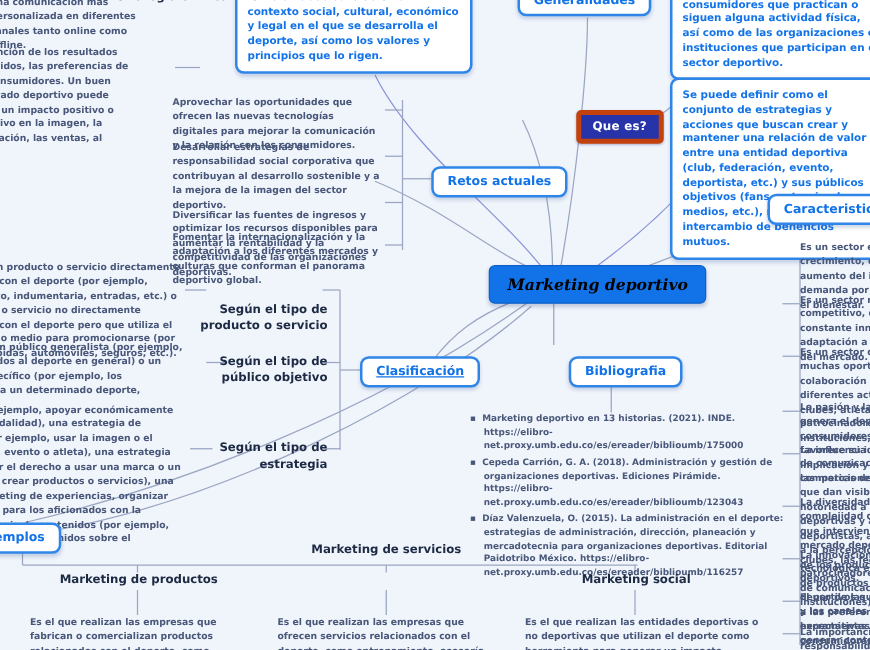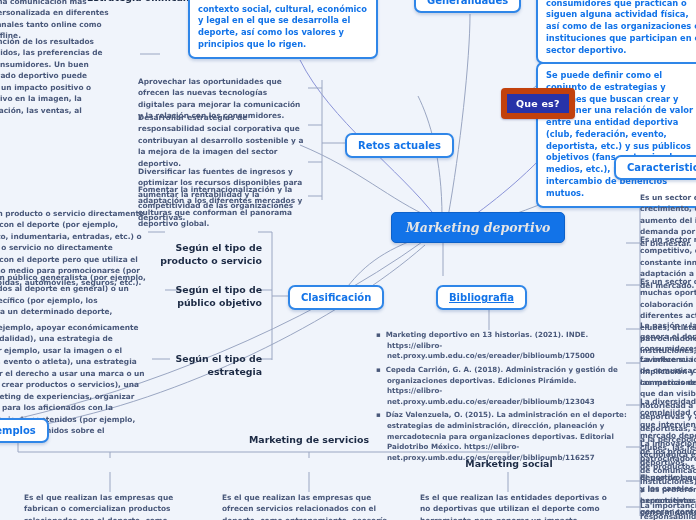--- a/index.html
+++ b/index.html
@@ -9,31 +9,30 @@
     font-family:"DejaVu Sans","Liberation Sans",sans-serif;
     color:#3d4b66;
   }
   #canvas{position:absolute;left:0;top:0;width:696px;height:520px;}
   svg.links{position:absolute;left:0;top:0;width:696px;height:520px;pointer-events:none;}
 
   
   .node{position:absolute;box-sizing:border-box;}
   .pill{
     background:#1273e8;border:1px solid #0d61c9;border-radius:5px;
-    color:#e5e5e5;font-style:italic;font-family:"DejaVu Serif","Liberation Serif",serif;
+    color:#000000;font-style:italic;font-family:"DejaVu Serif","Liberation Serif",serif;
     font-size:12.5px;font-weight:bold;text-align:center;
     padding:7px 14px;white-space:nowrap;
     box-shadow:0 2px 3px rgba(30,60,120,.22);
   }
   .pill-dark{
-    background:#2733a8;border:6px solid #c2410c;border-radius:4px;
+    background:#2733a8;border:4px solid #c2410c;border-radius:4px;
     color:#ffffff;font-size:9.5px;font-weight:bold;text-align:center;
     padding:4px 9px;white-space:nowrap;letter-spacing:.2px;
     box-shadow:0 1px 2px rgba(30,40,110,.3);
-    margin-left:40px;
   }
   .chip{
     background:#ffffff;border:2px solid #2f86e8;border-radius:7px;
     color:#1273e8;font-size:10px;font-weight:bold;text-align:center;
     padding:5px 11px;white-space:nowrap;
     box-shadow:0 2px 3px rgba(40,80,150,.22);
   }
   .card{
     background:#ffffff;border:2px solid #2f86e8;border-radius:7px;
     color:#1273e8;font-size:8.3px;font-weight:bold;line-height:1.42;
@@ -134,31 +133,31 @@
   <div class="node pill-dark" style="left:461px;top:88px;">Que es?</div>
 
   <div class="node body" style="left:138px;top:76px;width:166px;">Aprovechar las oportunidades que ofrecen las nuevas tecnologías digitales para mejorar la comunicación y la relación con los consumidores.</div>
   <div class="node chip" style="left:345px;top:133px;">Retos actuales</div>
   <div class="node body" style="left:138px;top:112px;width:166px;">Desarrollar estrategias de responsabilidad social corporativa que contribuyan al desarrollo sostenible y a la mejora de la imagen del sector deportivo.</div>
   <div class="node body" style="left:138px;top:166px;width:166px;">Diversificar las fuentes de ingresos y optimizar los recursos disponibles para aumentar la rentabilidad y la competitividad de las organizaciones deportivas.</div>
   <div class="node body" style="left:138px;top:184px;width:166px;">Fomentar la internacionalización y la adaptación a los diferentes mercados y culturas que conforman el panorama deportivo global.</div>
 
   <div class="node pill" style="left:391px;top:212px;">Marketing deportivo</div>
 
-  <div class="node chip" style="left:288px;top:285px;">Clasificación</div>
+  <div class="node chip" style="left:288px;top:285px;text-decoration:underline;">Clasificación</div>
 
   <div class="node hdr" style="left:148px;top:242px;width:114px;text-align:right;">Según el tipo de producto o servicio</div>
   <div class="node hdr" style="left:150px;top:284px;width:112px;text-align:right;">Según el tipo de público objetivo</div>
   <div class="node hdr" style="left:152px;top:353px;width:110px;text-align:right;">Según el tipo de estrategia</div>
 
   <div class="node body" style="left:-52px;top:208px;width:200px;">Puede ser un producto o servicio directamente relacionado con el deporte (por ejemplo, equipamiento, indumentaria, entradas, etc.) o un producto o servicio no directamente relacionado con el deporte pero que utiliza el deporte como medio para promocionarse (por ejemplo, bebidas, automóviles, seguros, etc.).</div>
   <div class="node body" style="left:-50px;top:272px;width:196px;">Puede ser un público generalista (por ejemplo, los aficionados al deporte en general) o un público específico (por ejemplo, los aficionados a un determinado deporte,</div>
   <div class="node body" style="left:-80px;top:322px;width:225px;">de patrocinio (por ejemplo, apoyar económicamente a un club o una modalidad), una estrategia de merchandising (por ejemplo, usar la imagen o el nombre de un club, evento o atleta), una estrategia de licencia, obtener el derecho a usar una marca o un nombre ajeno para crear productos o servicios), una estrategia de marketing de experiencias, organizar eventos o acciones para los aficionados con la marca), una estrategia de contenidos (por ejemplo, crear o informativos o entretenidos sobre el deporte),</div>
 
-  <div class="node chip" style="left:436px;top:285px;text-decoration:underline;">Bibliografia</div>
+  <div class="node chip" style="left:455px;top:285px;">Bibliografia</div>
   <div class="node biblio" style="left:374px;top:330px;width:254px;">
     <ul>
       <li>Marketing deportivo en 13 historias. (2021). INDE. https://elibro-net.proxy.umb.edu.co/es/ereader/biblioumb/175000</li>
       <li>Cepeda Carrión, G. A. (2018). Administración y gestión de organizaciones deportivas. Ediciones Pirámide. https://elibro-net.proxy.umb.edu.co/es/ereader/biblioumb/123043</li>
       <li>Díaz Valenzuela, O. (2015). La administración en el deporte: estrategias de administración, dirección, planeación y mercadotecnia para organizaciones deportivas. Editorial Paidotribo México. https://elibro-net.proxy.umb.edu.co/es/ereader/biblioumb/116257</li>
     </ul>
   </div>
 
   <div class="node chip" style="left:614px;top:155px;">Caracteristicas</div>
   <div class="node body" style="left:640px;top:192px;width:118px;">Es un sector en crecimiento, debido al aumento del interés y la demanda por el deporte y el bienestar.</div>
@@ -166,20 +165,21 @@
   <div class="node body" style="left:640px;top:276px;width:118px;">Es un sector que ofrece muchas oportunidades de colaboración entre diferentes actores (marcas, clubes, atletas, medios, patrocinadores, instituciones, etc.</div>
   <div class="node body" style="left:640px;top:320px;width:118px;">La pasión y la emoción que genera el deporte en los consumidores, lo que favorece su identificación, implicación y fidelidad con las marcas deportivas.</div>
   <div class="node body" style="left:640px;top:354px;width:118px;">La influencia de los medios de comunicación y de las competiciones deportivas, que dan visibilidad y notoriedad a las entidades deportivas y a los deportistas, a las personas a la percepción y la imagen de los productos y servicios deportivos.</div>
   <div class="node body" style="left:640px;top:396px;width:118px;">La diversidad y la complejidad de los agentes que intervienen en el mercado deportivo (los clubes, las federaciones, los patrocinadores, los medios de comunicación o las instituciones).</div>
   <div class="node body" style="left:640px;top:438px;width:118px;">La innovación y la evolución tecnológica en el desarrollo de productos o servicios deportivos que se adaptan a las preferencias y expectativas de los consumidores.</div>
   <div class="node body" style="left:640px;top:472px;width:118px;">El uso de las redes sociales y los canales digitales como herramientas clave para generar contenidos, interacción y viralidad.</div>
   <div class="node body" style="left:640px;top:500px;width:118px;">La importancia de la responsabilidad social y la sostenibilidad</div>
 
   <div class="node chip" style="left:-28px;top:418px;">ejemplos</div>
 
+  <div class="node hdr" style="left:42px;top:458px;width:138px;text-align:center;">Marketing de productos</div>
   <div class="node hdr" style="left:240px;top:434px;width:138px;text-align:center;">Marketing de servicios</div>
   <div class="node hdr" style="left:440px;top:458px;width:138px;text-align:center;">Marketing social</div>
 
   <div class="node body" style="left:24px;top:492px;width:178px;">Es el que realizan las empresas que fabrican o comercializan productos relacionados con el deporte, como indumentaria, calzado, equipamiento o nutrición.</div>
   <div class="node body" style="left:222px;top:492px;width:178px;">Es el que realizan las empresas que ofrecen servicios relacionados con el deporte, como entrenamiento, asesoría, salud o turismo.</div>
   <div class="node body" style="left:420px;top:492px;width:188px;">Es el que realizan las entidades deportivas o no deportivas que utilizan el deporte como herramienta para generar un impacto positivo en la sociedad, como educación, inclusión, salud o medio ambiente.</div>
 
 </div>
 
 </body></html>

